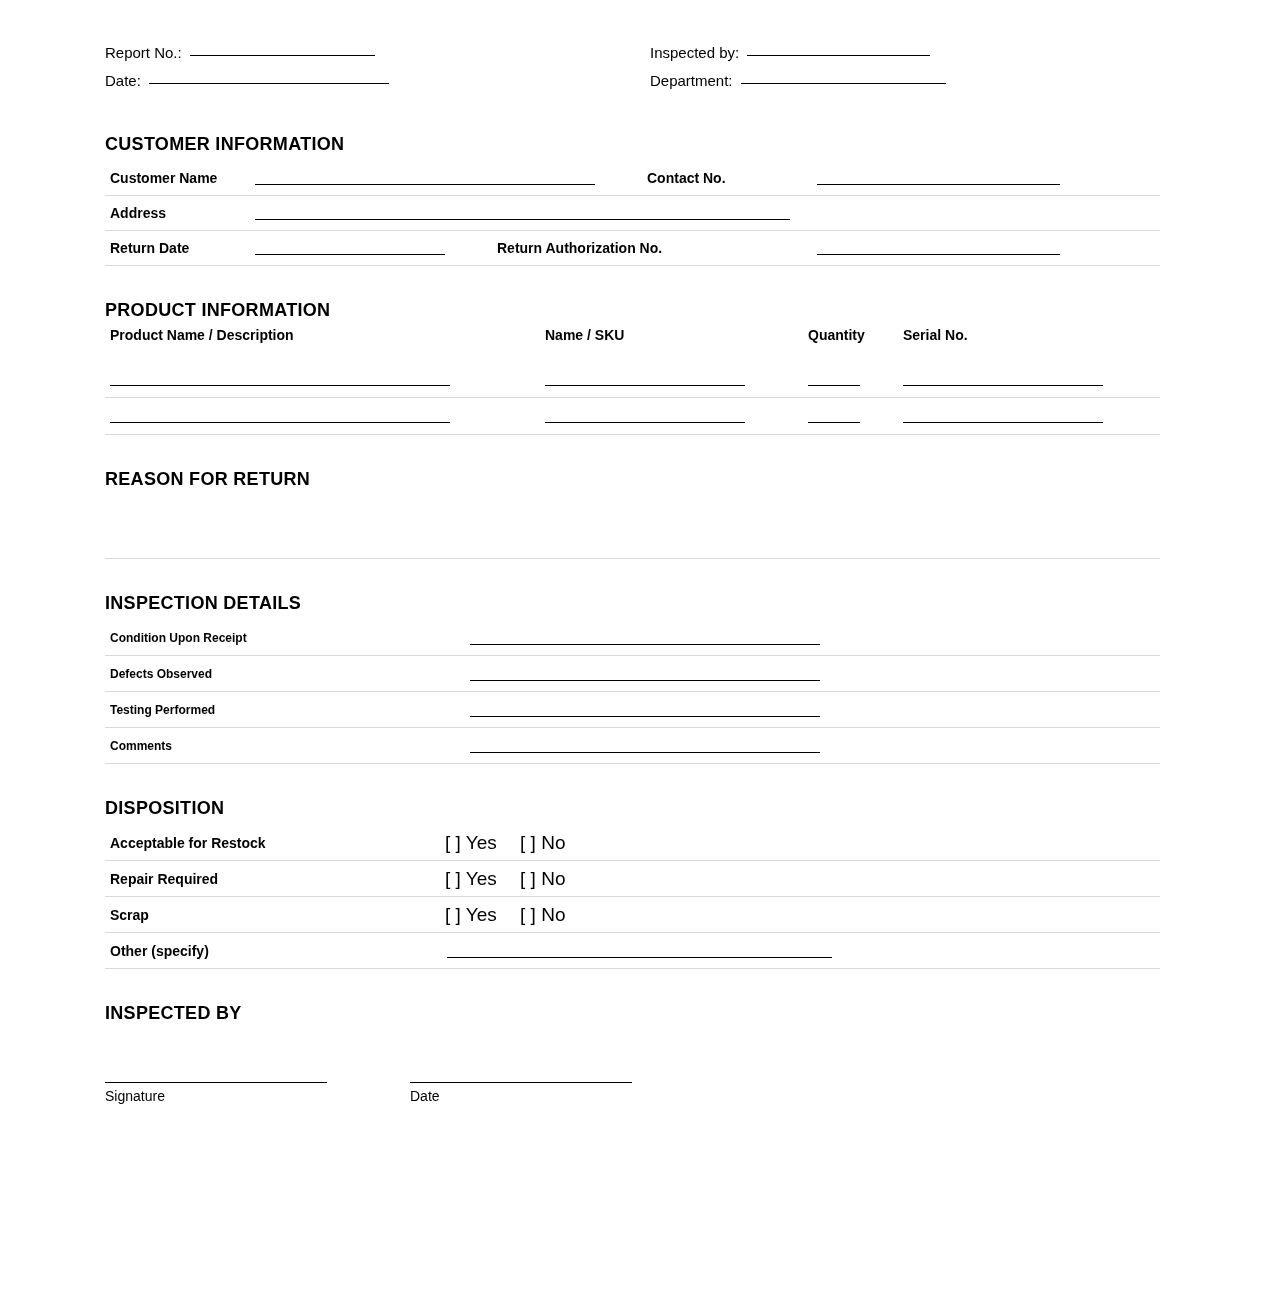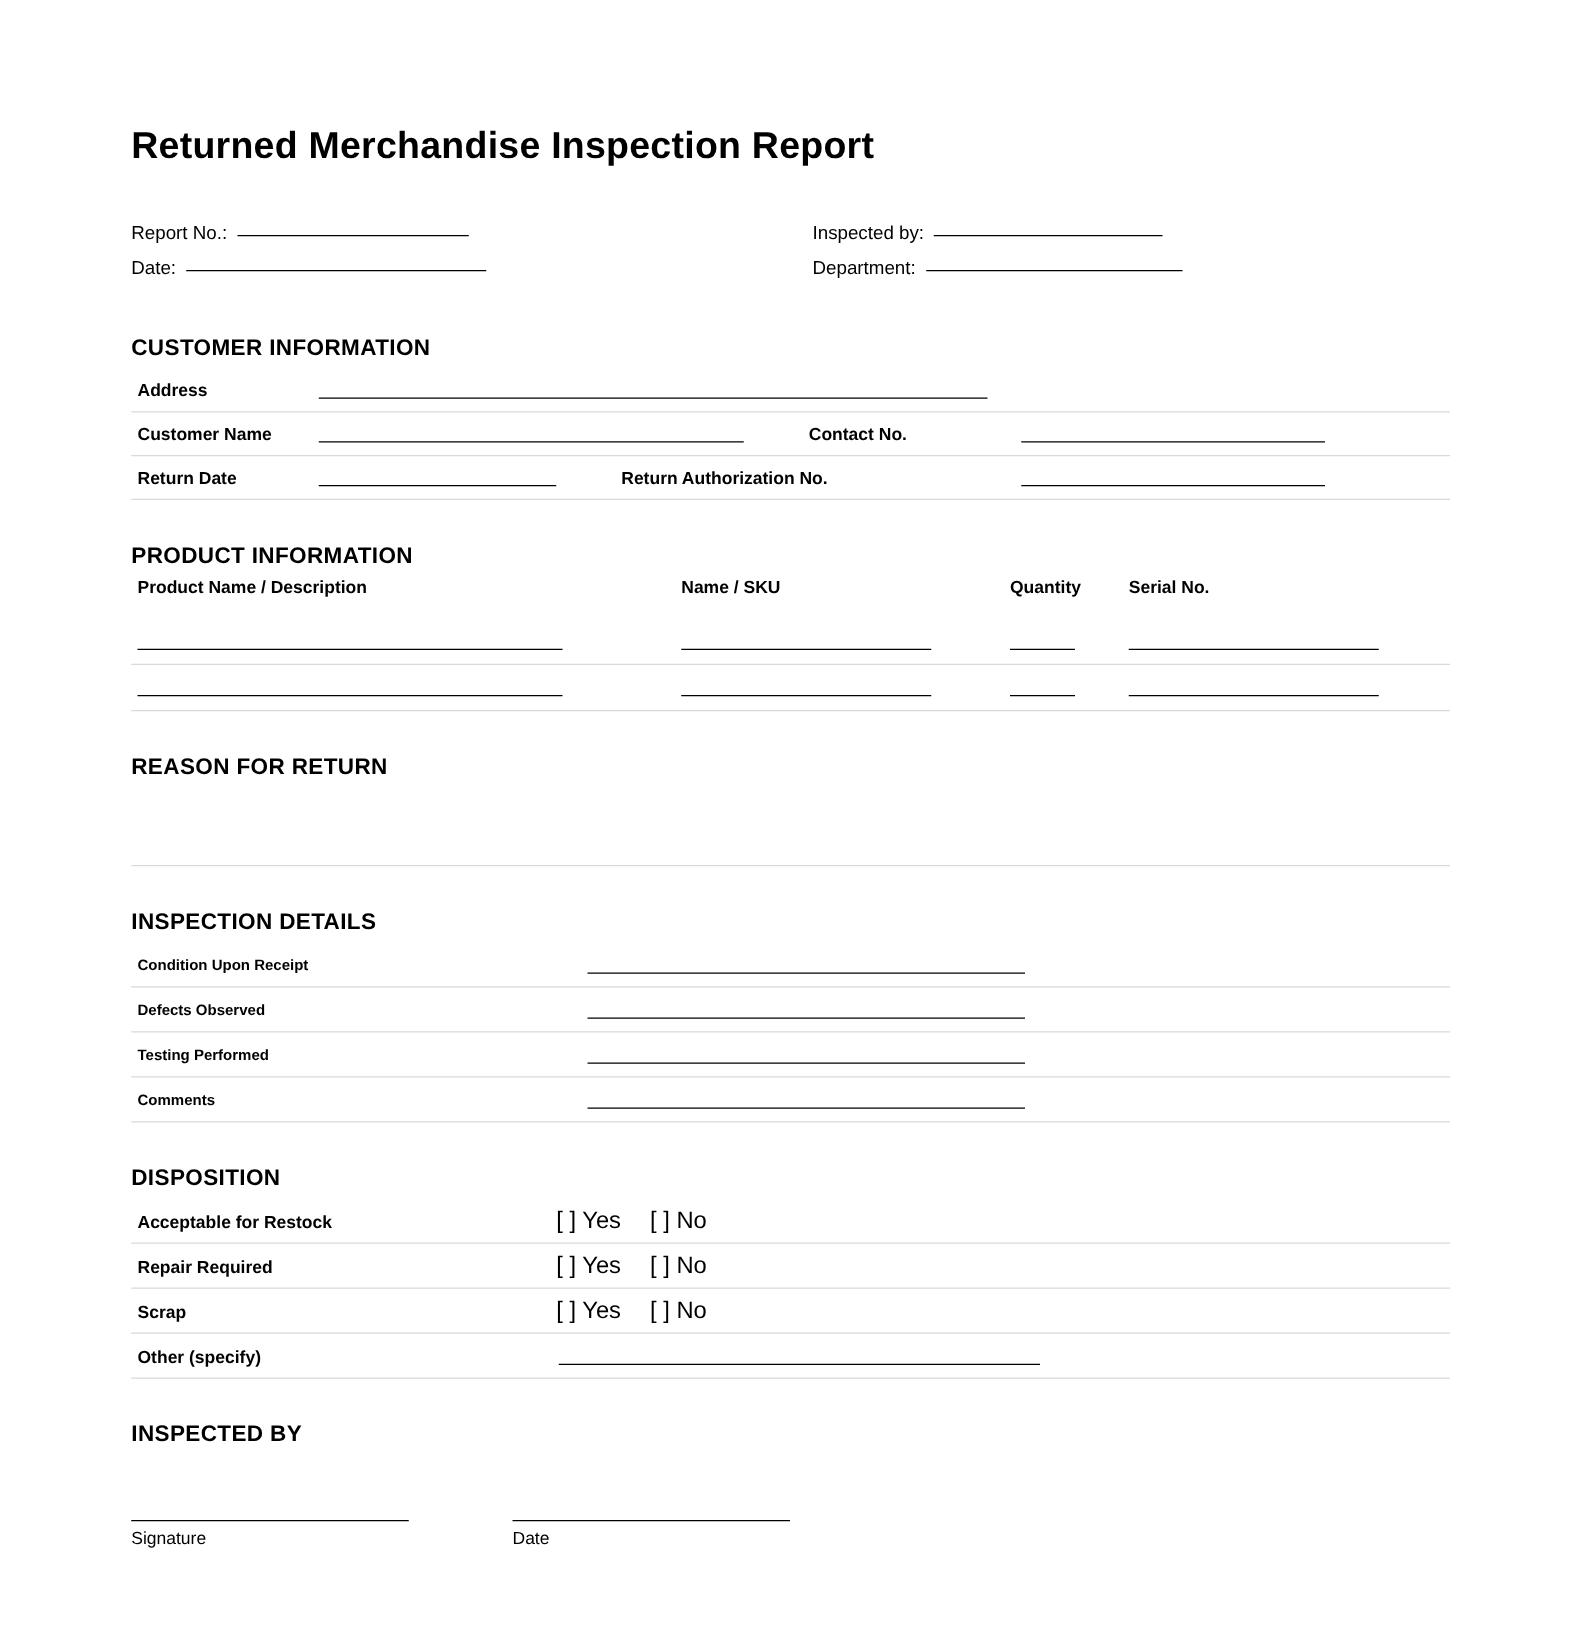--- a/index.html
+++ b/index.html
@@ -149,21 +149,20 @@
   .sign-block { width: 283px; }
   .sign-block .sig-line { border-bottom: 1px solid #000; height: 0; width: 222px; }
   .sign-block .sig-cap { font-size: 14px; margin-top: 5px; }
   .sign-block.date .sig-line { width: 222px; }
 </style>
 </head>
 <body>
 
 <div class="page">
 
-  <h1 class="doc-title">Returned Merchandise Inspection Report</h1>
 
   <div class="meta">
     <div class="meta-row">
       <div class="meta-cell left">
         <span class="meta-label">Report No.:</span>
         <span class="rule" style="width:185px"></span>
       </div>
       <div class="meta-cell">
         <span class="meta-label">Inspected by:</span>
         <span class="rule" style="width:183px"></span>
@@ -177,28 +176,28 @@
       <div class="meta-cell">
         <span class="meta-label">Department:</span>
         <span class="rule" style="width:205px"></span>
       </div>
     </div>
   </div>
 
   <div class="section-head">CUSTOMER INFORMATION</div>
   <div class="section">
     <div class="row">
-      <div class="cell-label addr-label">Address</div>
-      <div class="line addr-line"></div>
-    </div>
-    <div class="row">
       <div class="cell-label cust-name-label">Customer Name</div>
       <div class="line cust-name-line"></div>
       <div class="contact-label">Contact No.</div>
       <div class="line contact-line"></div>
+    </div>
+    <div class="row">
+      <div class="cell-label addr-label">Address</div>
+      <div class="line addr-line"></div>
     </div>
     <div class="row">
       <div class="cell-label rd-label">Return Date</div>
       <div class="line rd-line"></div>
       <div class="ra-label">Return Authorization No.</div>
       <div class="line ra-line"></div>
     </div>
   </div>
 
   <div class="section-head">PRODUCT INFORMATION</div>

